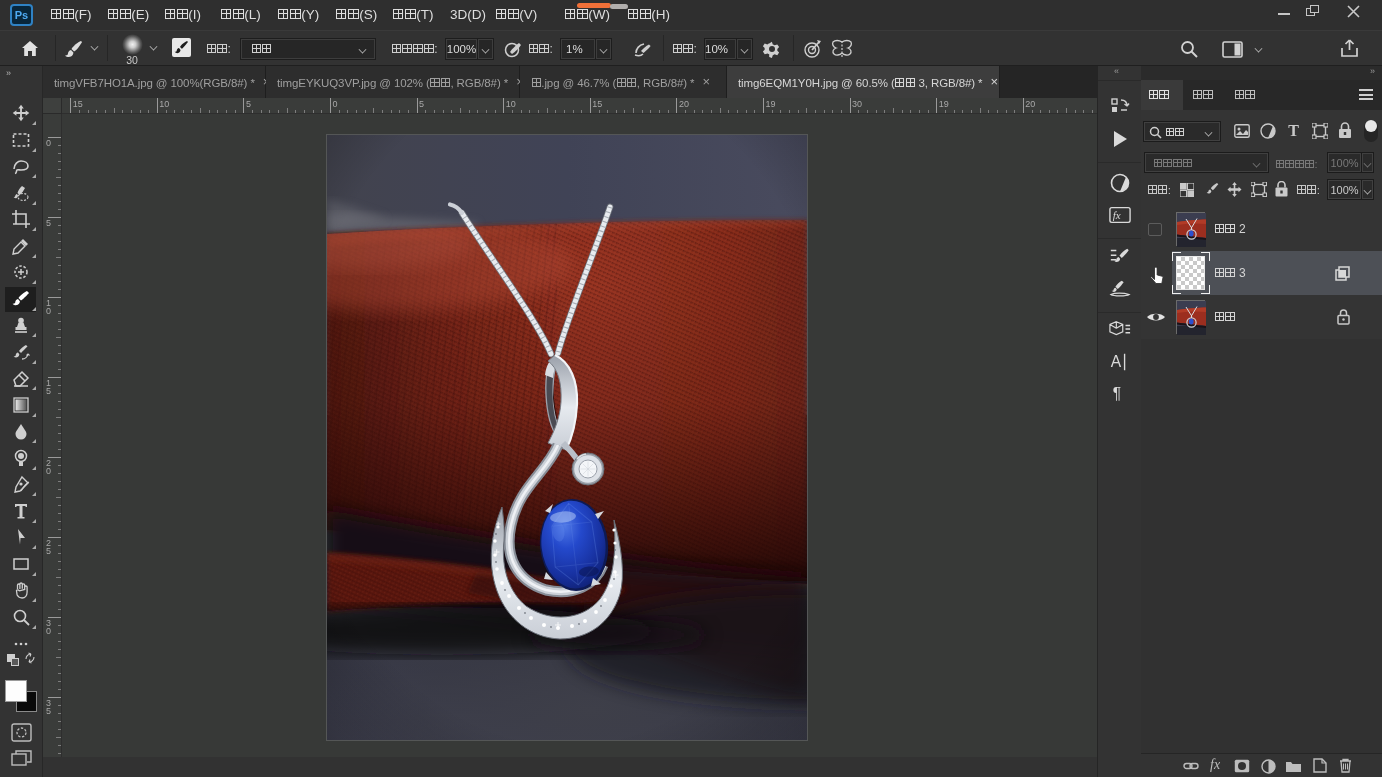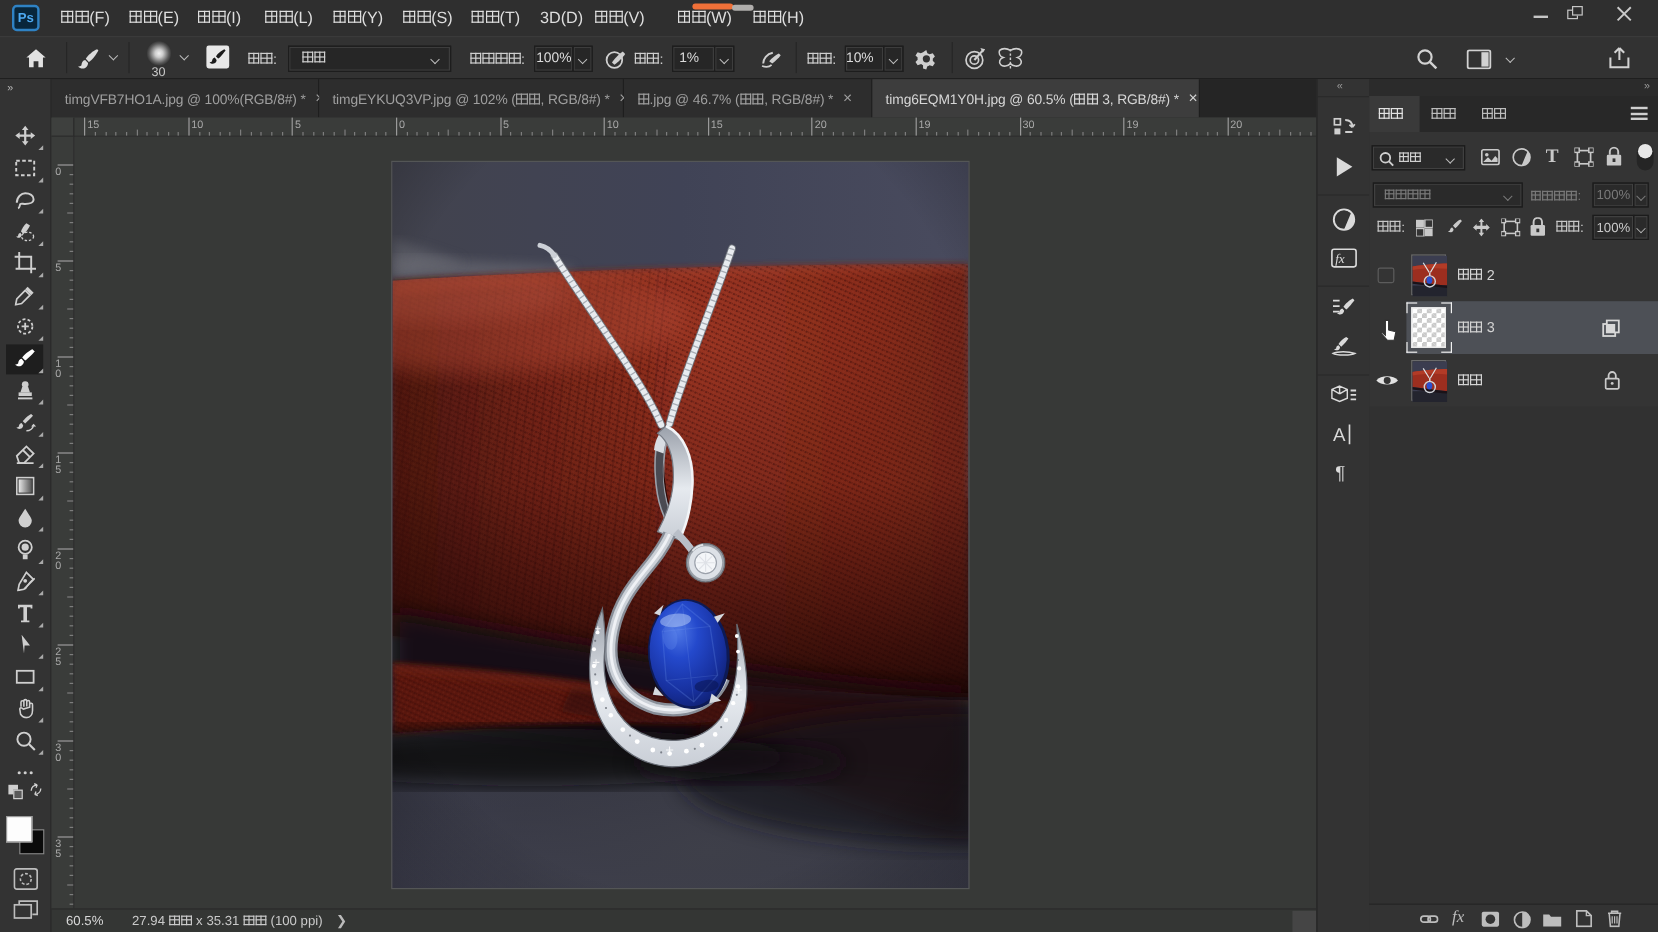--- a/index.html
+++ b/index.html
@@ -568,26 +568,20 @@
       <div class="vtick" style="top:583px;width:13px"></div>
       <div class="vnum" style="top:585px">3<br>5<br></div>
       <div class="vtick" style="top:591.0px;width:3.5px;background:#7d7d7d"></div>
       <div class="vtick" style="top:599.0px;width:3.5px;background:#7d7d7d"></div>
       <div class="vtick" style="top:607.0px;width:3.5px;background:#7d7d7d"></div>
       <div class="vtick" style="top:615.0px;width:3.5px;background:#7d7d7d"></div>
       <div class="vtick" style="top:623.0px;width:5px;background:#7d7d7d"></div>
       <div class="vtick" style="top:631.0px;width:3.5px;background:#7d7d7d"></div>
       <div class="vtick" style="top:639.0px;width:3.5px;background:#7d7d7d"></div>
     </div>
-<div id="status" class="abs">
-  <span class="abs" style="left:12px;top:4px;color:#d8d8d8">60.5%</span>
-  <span class="abs zh" style="left:67px;top:4px;--c:#c9c9c9"><span>27.94 <i class="cz"></i><i class="cz"></i> x 35.31 <i class="cz"></i><i class="cz"></i> (100 ppi)</span></span>
-  <span class="abs" style="left:237px;top:3px;color:#bbb">❯</span>
-  <div class="abs" style="left:1034px;top:1px;width:20px;height:19px;background:#454545"></div>
-</div>
 
 <div class="abs" id="photo" style="left:327px;top:135px;width:480px;height:605px;background:#30313c;outline:1px solid rgba(190,190,200,.22)">
 <svg width="480" height="605" viewBox="0 0 480 605">
 <defs>
   <linearGradient id="bgtop" x1="0" y1="0" x2="1" y2="0">
     <stop offset="0" stop-color="#42434e"></stop>
             <stop offset=".5" stop-color="#404356"></stop>
             <stop offset="1" stop-color="#494b5e"></stop>
   </linearGradient>
   <linearGradient id="redg" x1="0" y1="0" x2="1" y2="0">

